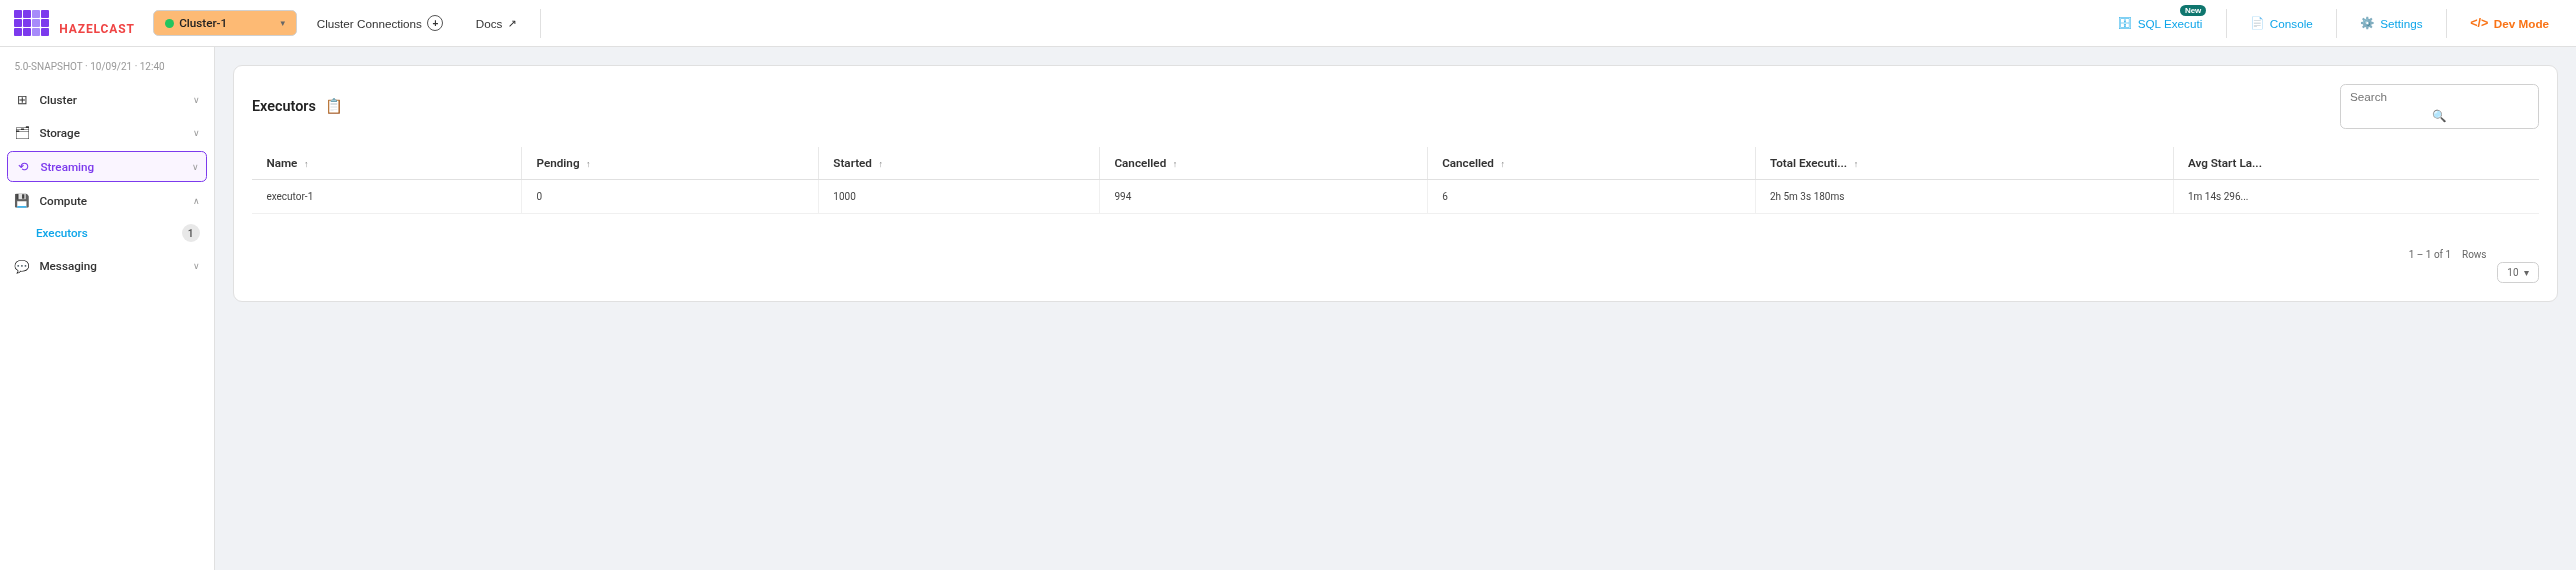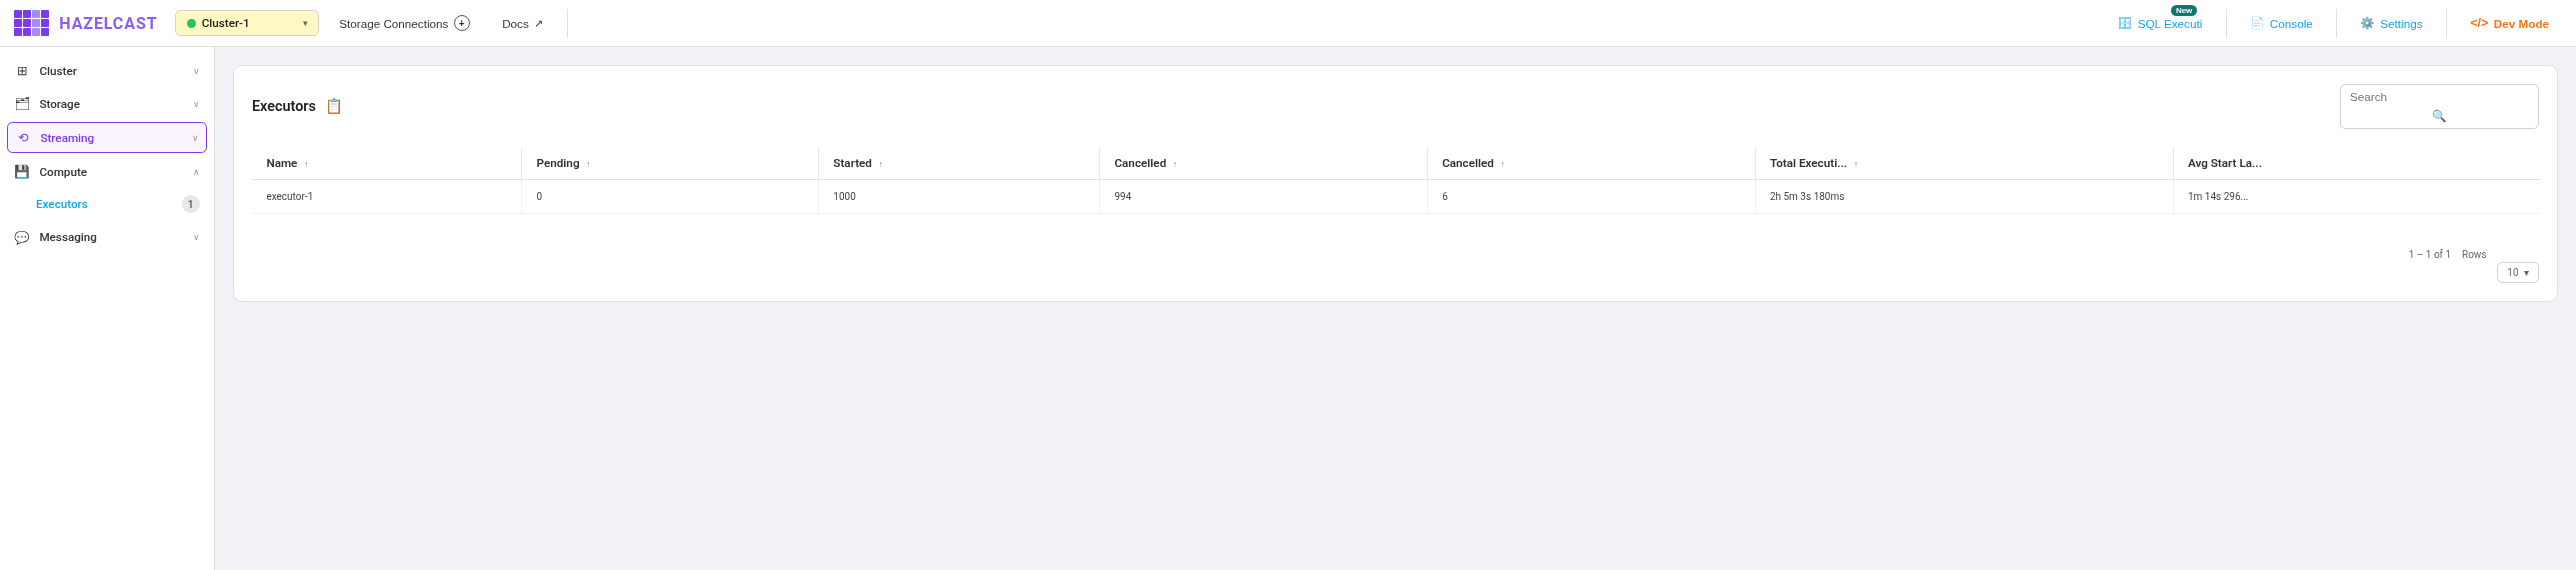--- a/index.html
+++ b/index.html
@@ -7,29 +7,29 @@
 
     
     .topnav {
       display: flex; align-items: center;
       background: #fff;
       border-bottom: 0.9px solid #e0e0e0;
       height: 47px;
       padding: 0 14.4px;
       gap: 7.2px;
     }
-    .logo { display: flex; align-items: center; gap: 7.2px; font-weight: 700; font-size: 16px; color: #8b5cf6; letter-spacing: 0.9px; margin-right: 10.8px; }
+    .logo { display: flex; align-items: flex-end; gap: 7.2px; font-weight: 700; font-size: 12px; color: #ef4444; letter-spacing: 0.9px; margin-right: 10.8px; }
     .logo-grid { display: grid; grid-template-columns: repeat(4,7.2px); grid-template-rows: repeat(3,7.2px); gap: 1.8px; margin-right: 3.6px; }
     .logo-grid span { width: 7.2px; height: 7.2px; background: #7c3aed; border-radius: 0.9px; }
     .logo-grid span:nth-child(3), .logo-grid span:nth-child(7), .logo-grid span:nth-child(11) { background: #a78bfa; }
 
     .cluster-selector {
       display: flex; align-items: center; gap: 5.4px;
       border: 0.9px solid #d0d0d0; border-radius: 5.4px;
-      padding: 5.4px 10.8px; cursor: pointer; background: #fef9c3;
+      padding: 5.4px 10.8px; cursor: pointer; background: #fdba74;
       min-width: 144px;
     }
     .cluster-dot { width: 9px; height: 9px; border-radius: 50%; background: #22c55e; }
     .cluster-name { font-size: 11.7px; font-weight: 500; flex: 1; }
     .chevron-down { font-size: 9px; color: #666; }
 
     .nav-btn {
       display: flex; align-items: center; gap: 5.4px;
       padding: 5.4px 12.6px; border-radius: 5.4px; cursor: pointer;
       font-size: 11.7px; color: #333; border: none; background: transparent;
@@ -45,21 +45,21 @@
     .nav-spacer { flex: 1; }
 
     .nav-tab {
       display: flex; align-items: center; gap: 5.4px;
       padding: 5.4px 12.6px; border-radius: 5.4px; cursor: pointer;
       font-size: 11.7px; color: #0ea5e9; border: none; background: transparent;
       white-space: nowrap; position: relative;
     }
 
     .badge-new {
-      position: absolute; top: -5.4px; right: 18px;
+      position: absolute; top: -5.4px; right: 9px;
       background: #0f766e; color: #fff; font-size: 8px; font-weight: 700;
       padding: 0.9px 4.5px; border-radius: 7.2px;
     }
 
     .dev-mode-btn {
       display: flex; align-items: center; gap: 5.4px;
       padding: 5.4px 12.6px; border-radius: 5.4px; cursor: pointer;
       font-size: 11.7px; color: #f97316; border: none; background: transparent;
       font-weight: 600;
     }
@@ -179,21 +179,21 @@
     <span>HAZELCAST</span>
   </div>
 
   <div class="cluster-selector">
     <div class="cluster-dot"></div>
     <span class="cluster-name">Cluster-1</span>
     <span class="chevron-down">▾</span>
   </div>
 
   <button class="nav-btn">
-    <span>Storage Connections</span>
+    <span>Cluster Connections</span>
     <div class="icon-circle">+</div>
   </button>
 
   <button class="nav-btn">
     <span>Docs</span>
     <span style="font-size:10.8px;">↗</span>
   </button>
 
   <div class="nav-divider"></div>
   <div class="nav-spacer"></div>
@@ -222,20 +222,21 @@
 
   <button class="dev-mode-btn">
     <span style="font-size:12.6px;">&lt;/&gt;</span>
     <span>Dev Mode</span>
   </button>
 </nav>
 
 <div class="layout">
 
   <aside class="sidebar">
+    <div class="sidebar-version">5.0-SNAPSHOT · 10/09/21 · 12:40</div>
 
     <div class="sidebar-item">
       <span class="item-icon">⊞</span>
       <span class="item-label">Cluster</span>
       <span class="item-chevron">∨</span>
     </div>
 
     <div class="sidebar-item">
       <span class="item-icon">🗂</span>
       <span class="item-label">Storage</span>

